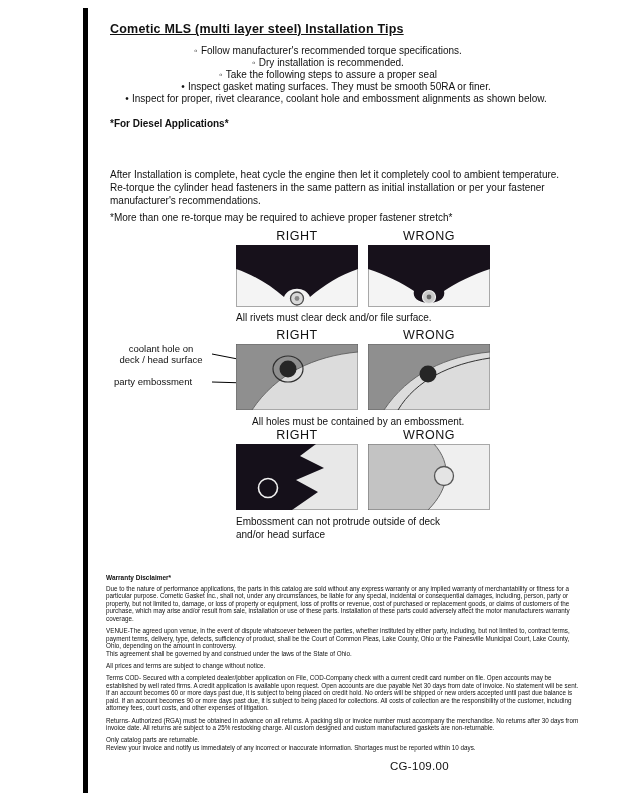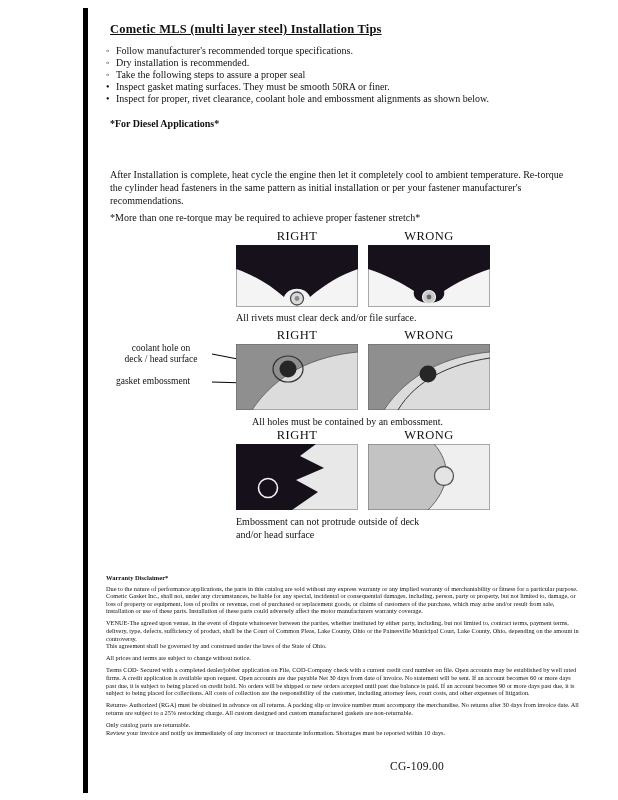--- a/index.html
+++ b/index.html
@@ -1,27 +1,27 @@
 <!DOCTYPE html>
 <html><head>
 <meta charset="utf-8">
 <style>
   * { margin:0; padding:0; box-sizing:border-box; }
   html,body { background:#ffffff; }
   .page {
     position:relative; width:614px; height:800px; background:#ffffff;
-    font-family:Liberation Serif, serif; color:#111; overflow:hidden;
+    font-family:Liberation Sans, sans-serif; color:#111; overflow:hidden;
   }
   .abs { position:absolute; }
   .edgebar { background:#000; }
   .title { font-size:12.5px; font-weight:bold; text-decoration:underline; letter-spacing:.2px; }
   .bullets { font-size:10px; line-height:12px; }
-  .bullet { white-space:nowrap; }
+  .bullet { white-space:nowrap;text-align:center; }
   .bullet .marker { display:inline-block; width:10px; }
-  .bullet.sub { margin-left:0; }
+  .bullet.sub { margin-left:16px; }
   .h2 { font-size:10px; font-weight:bold; }
   .para { font-size:10px; line-height:13px; }
   .note { font-size:10px; }
   .dlabel { font-size:12.5px; width:122px; text-align:center; letter-spacing:.5px; }
   .caption { font-size:10px; }
   .pre { white-space:pre-line; }
   .small-label { font-size:9.5px; line-height:11px; text-align:center; }
   .disc { font-size:6.3px; line-height:7.6px; width:476px; }
   .disc .dh { font-weight:bold; margin-bottom:3px; font-size:6.5px; }
   .disc p { margin-bottom:4.5px; }
@@ -78,21 +78,21 @@
       <circle cx="61" cy="52" r="2.4" fill="#666"></circle>
     </svg>
   </div>
   <div class="abs caption" style="left:236px;top:312px;width:280px;">All rivets must clear deck and/or file surface.</div>
 
   <div class="abs dlabel" style="left:236px;top:328px;">RIGHT</div>
   <div class="abs dlabel" style="left:368px;top:328px;">WRONG</div>
 
   <div class="abs small-label pre" style="left:116px;top:343px;width:90px;">coolant hole on
 deck / head surface</div>
-  <div class="abs small-label" style="left:100px;top:376px;width:106px;">gasket embossment</div>
+  <div class="abs small-label" style="left:100px;top:376px;width:106px;">party embossment</div>
 
   <div class="abs" style="left:208px;top:348px;">
     <svg width="92" height="44" viewBox="0 0 92 44">
       <line x1="4" y1="6" x2="86" y2="22" stroke="#000" stroke-width="1"></line>
       <line x1="4" y1="34" x2="72" y2="36" stroke="#000" stroke-width="1"></line>
     </svg>
   </div>
 
   <div class="abs" style="left:236px;top:344px;">
     <svg width="122" height="66" viewBox="0 0 122 66">

